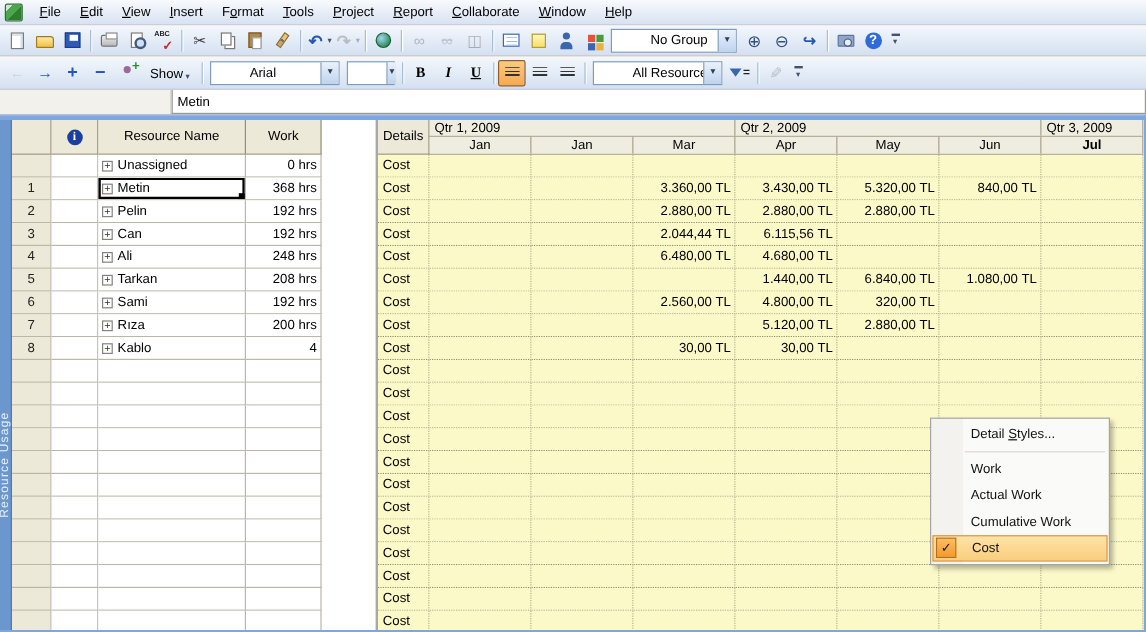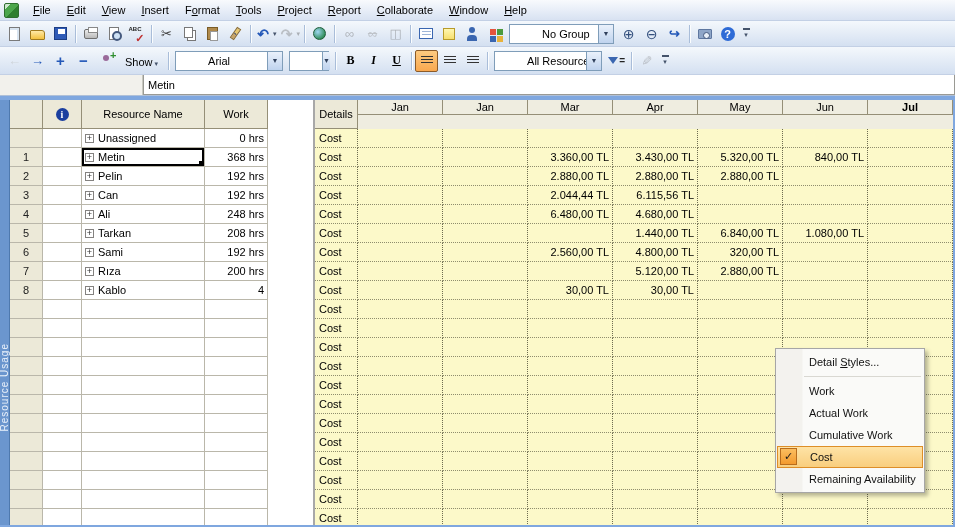--- a/index.html
+++ b/index.html
@@ -580,20 +580,25 @@
           </div>
         </div>
     </div>
 
     <div class="splitter"></div>
 
     <div class="right-pane">
       <div class="ts">
         <div class="ts-details">Details</div>
         <div class="ts-right">
+          <div class="ts-qtr-row">
+              <div class="ts-qtr" style="width: 255px;">Qtr 1, 2009</div>
+              <div class="ts-qtr" style="width: 255px;">Qtr 2, 2009</div>
+              <div class="ts-qtr" style="width: 85px;">Qtr 3, 2009</div>
+            </div>
           <div class="ts-month-row">
               <div class="ts-month" style="width: 85px;">Jan</div>
               <div class="ts-month" style="width: 85px;">Jan</div>
               <div class="ts-month" style="width: 85px;">Mar</div>
               <div class="ts-month" style="width: 85px;">Apr</div>
               <div class="ts-month" style="width: 85px;">May</div>
               <div class="ts-month" style="width: 85px;">Jun</div>
               <div class="ts-month" style="width: 85px; font-weight: bold;">Jul</div>
             </div>
         </div>
@@ -824,18 +829,15 @@
       <div class="ctx-item">
         <span>Actual Work</span>
       </div>
       <div class="ctx-item">
         <span>Cumulative Work</span>
       </div>
       <div class="ctx-item hl">
         <span class="ctx-check">✓</span>
         <span>Cost</span>
       </div>
-      <div class="ctx-item">
-        <span>Remaining Availability</span>
-      </div>
     </div>
 
 </div>
 
 </body></html>

